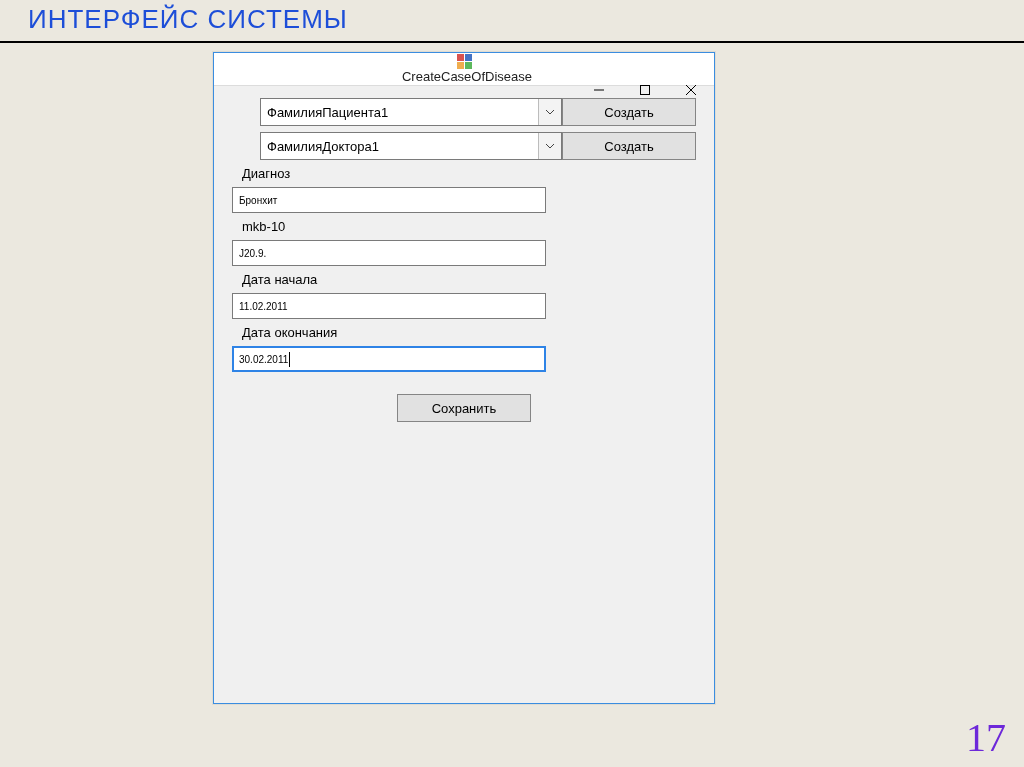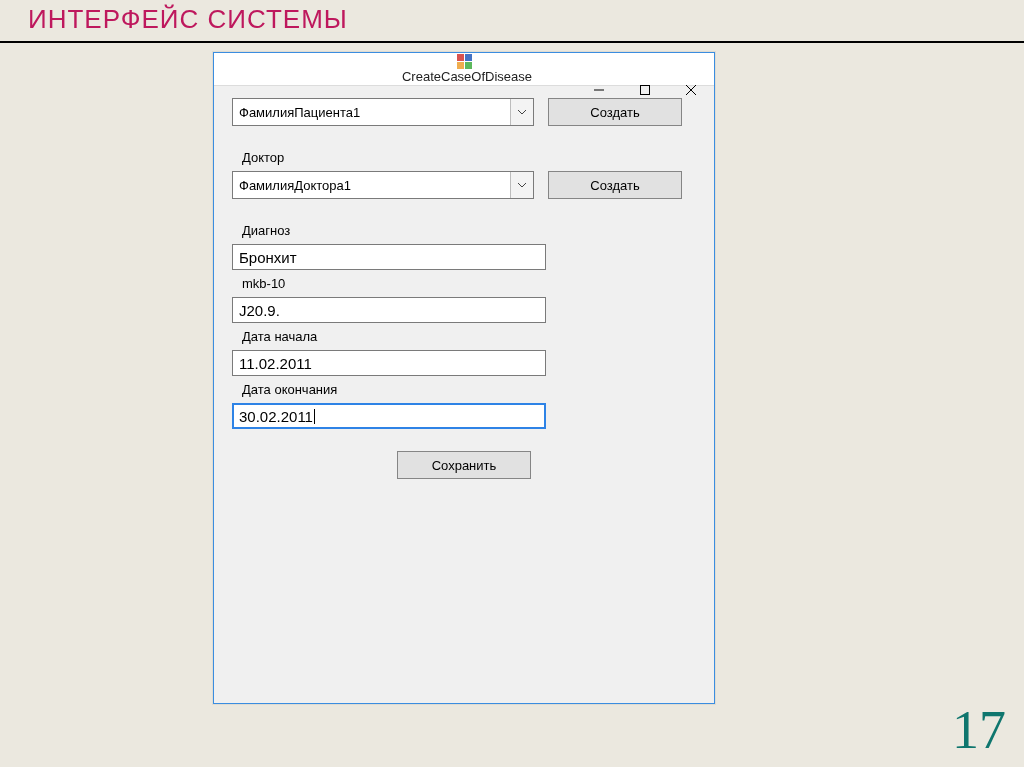--- a/index.html
+++ b/index.html
@@ -19,29 +19,29 @@
   }
   .slide-title-bar {
     position: absolute;
     top: 0;
     left: 0;
     right: 0;
     padding: 4px 28px 6px 28px;
     border-bottom: 2px solid #000;
     font-size: 26px;
     letter-spacing: 1px;
-    color: #be185d;
+    color: #1d4ed8;
     font-weight: 400;
   }
   .page-number {
     position: absolute;
     right: 18px;
     bottom: 6px;
-    font-size: 54px;
-    color: #0f766e;
+    font-size: 40px;
+    color: #6d28d9;
     font-family: Georgia, 'Times New Roman', serif;
   }
   
   .window {
     position: absolute;
     top: 52px;
     left: 213px;
     width: 500px;
     height: 650px;
     background: #f0f0f0;
@@ -102,22 +102,23 @@
     margin: 6px 0 14px 0;
     font-family: Arial, sans-serif;
   }
   .field-label {
     font-size: 13px;
     margin: 6px 0 6px 10px;
   }
   .row {
     display: flex;
     align-items: center;
-    gap: 14px;
-    margin-bottom: 24px;
+    gap: 0;
+    margin-bottom: 6px;
+    justify-content: flex-end;
   }
   .combo {
     flex: 0 0 300px;
     height: 26px;
     background: #fff;
     border: 1px solid #7a7a7a;
     display: flex;
     align-items: center;
     font-size: 13px;
     position: relative;
@@ -146,21 +147,21 @@
     display: flex;
     align-items: center;
     justify-content: center;
     min-width: 80px;
   }
   .textbox {
     width: 300px;
     height: 24px;
     background: #fff;
     border: 1px solid #7a7a7a;
-    font-size: 15px;
+    font-size: 10px;
     padding: 0 6px;
     display: flex;
     align-items: center;
     position: relative;
   }
   .textbox.focused {
     border: 1px solid #2e83e6;
     box-shadow: 0 0 0 1px #2e83e6 inset;
   }
   .caret {
@@ -221,21 +222,20 @@
           <span class="combo-text">ФамилияПациента1</span>
           <span class="combo-arrow">
             <svg width="10" height="6" viewBox="0 0 10 6">
                 <polyline points="1,1 5,5 9,1" fill="none" stroke="#444" stroke-width="1"></polyline>
               </svg>
           </span>
         </div>
         <div class="btn">Создать</div>
       </div>
 
-      <div class="field-label">Доктор</div>
       <div class="row">
         <div class="combo">
           <span class="combo-text">ФамилияДоктора1</span>
           <span class="combo-arrow">
             <svg width="10" height="6" viewBox="0 0 10 6">
                 <polyline points="1,1 5,5 9,1" fill="none" stroke="#444" stroke-width="1"></polyline>
               </svg>
           </span>
         </div>
         <div class="btn">Создать</div>

